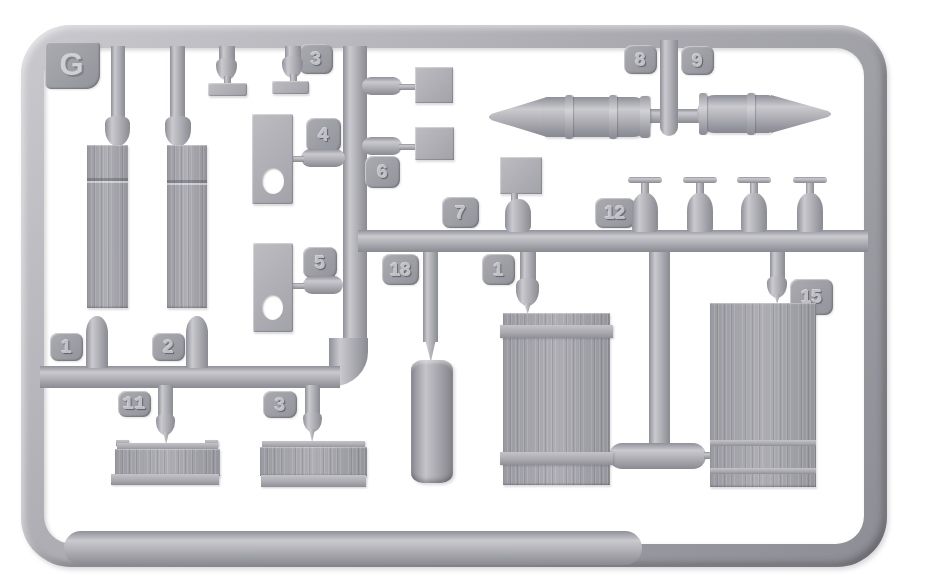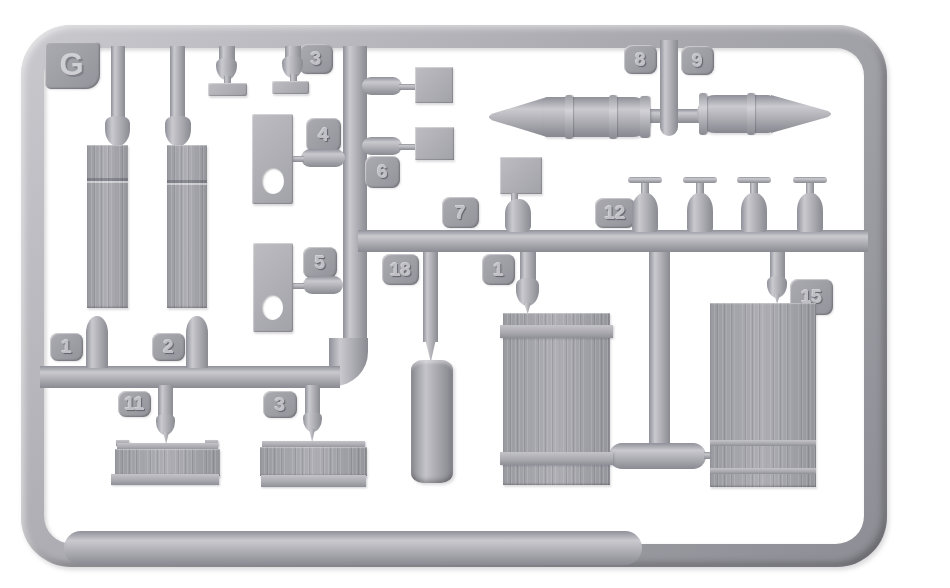--- a/index.html
+++ b/index.html
@@ -83,21 +83,21 @@
   <div class="abs lbl" style="left:50px;top:333px;width:33px;height:28px;">1</div>
   <div class="abs lbl" style="left:152px;top:333px;width:33px;height:28px;">2</div>
   <div class="abs lbl" style="left:299px;top:44px;width:34px;height:30px;">3</div>
   <div class="abs lbl" style="left:306px;top:118px;width:35px;height:34px;">4</div>
   <div class="abs lbl" style="left:303px;top:247px;width:34px;height:31px;">5</div>
   <div class="abs lbl" style="left:365px;top:156px;width:35px;height:32px;">6</div>
   <div class="abs lbl" style="left:442px;top:197px;width:37px;height:31px;">7</div>
   <div class="abs lbl" style="left:624px;top:45px;width:33px;height:29px;">8</div>
   <div class="abs lbl" style="left:681px;top:46px;width:33px;height:29px;">9</div>
   <div class="abs lbl" style="left:595px;top:198px;width:40px;height:30px;">12</div>
-  <div class="abs lbl" style="left:118px;top:391px;width:33px;height:26px;">11</div>
+  <div class="abs lbl" style="left:118px;top:391px;width:33px;height:26px;font-family:Liberation Mono, monospace;">11</div>
   <div class="abs lbl" style="left:263px;top:391px;width:34px;height:27px;">3</div>
   <div class="abs lbl" style="left:382px;top:254px;width:37px;height:31px;">18</div>
   <div class="abs lbl" style="left:482px;top:254px;width:33px;height:31px;">1</div>
   <div class="abs lbl" style="left:790px;top:256px;width:43px;height:36px;margin-top:23px;">15</div>
 
   <div class="abs tube-v" style="left:111px;top:46px;width:14px;height:76px;"></div>
   <div class="abs tube-v bulb" style="left:105px;top:116px;width:25px;height:30px;"></div>
   <div class="abs wood" style="left:87px;top:145px;width:41px;height:163px;"></div>
   <div class="abs groove" style="left:87px;top:178px;width:41px;height:3px;"></div>
   <div class="abs groove-lite" style="left:87px;top:181px;width:41px;height:2px;"></div>

